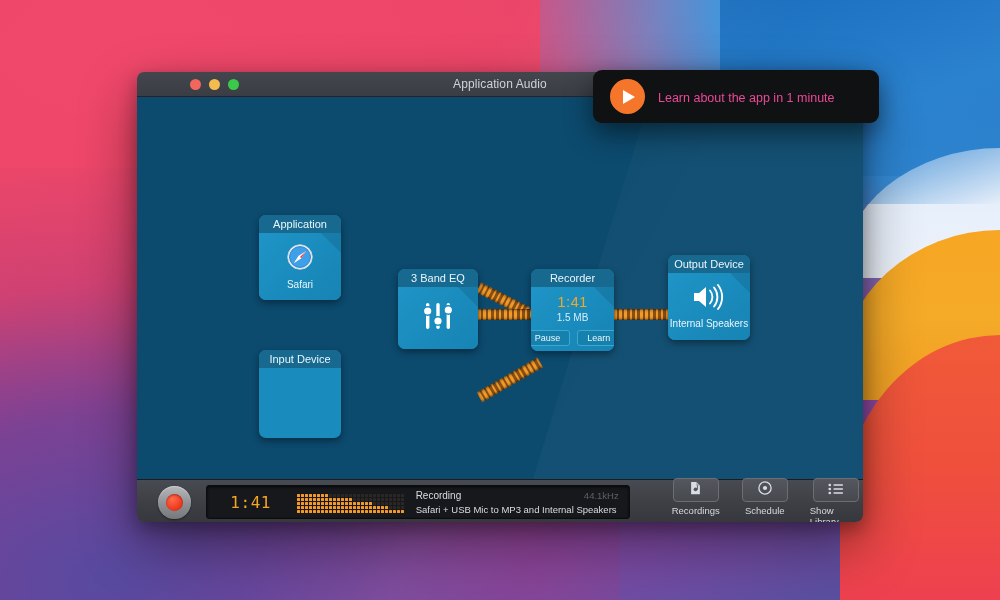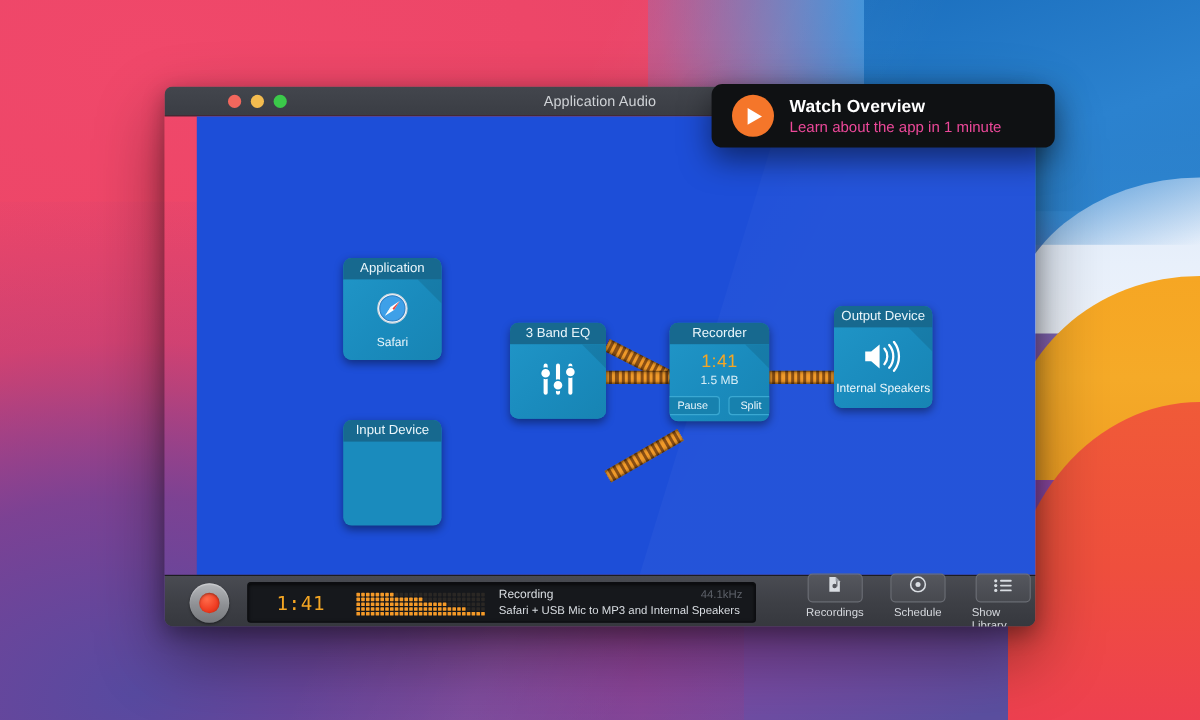--- a/index.html
+++ b/index.html
@@ -71,23 +71,22 @@
   .dot.red{background:#f2675d;}
   .dot.yellow{background:#f4bc4f;}
   .dot.green{background:#3bc94a;}
   #win-title{
     position:absolute;left:0;right:0;text-align:center;
     font-size:12px;color:#cfd2d6;letter-spacing:.1px;
   }
 
   #canvas{
     position:relative;height:382px;
-    background:#1d4ed8;
+    background:#0c4a6e;
     overflow:hidden;
-    margin-left:27px;
   }
   .canvas-sheen{
     position:absolute;top:-40px;right:-60px;width:420px;height:520px;
     background:linear-gradient(118deg, rgba(255,255,255,0) 0%, rgba(255,255,255,.030) 36%, rgba(255,255,255,.030) 100%);
     transform:rotate(0deg);
     clip-path:polygon(38% 0, 100% 0, 100% 100%, 0 100%);
   }
 
   
   .cable{position:absolute;transform-origin:0 50%;height:9px;}
@@ -287,21 +286,21 @@
         </div>
       </div>
 
       <div class="node" style="left:394px;top:172px;width:83px;height:82px;">
         <div class="node-head">Recorder</div>
         <div class="node-body" style="height:64px;">
           <span class="rec-time">1:41</span>
           <span class="rec-size">1.5 MB</span>
           <span class="rec-btns">
             <span class="rec-btn">Pause</span>
-            <span class="rec-btn">Split</span>
+            <span class="rec-btn">Learn</span>
           </span>
         </div>
       </div>
 
       <div class="node" style="left:531px;top:158px;width:82px;height:85px;">
         <div class="node-head">Output Device</div>
         <div class="node-body" style="height:67px;">
           <span class="ico">
             <svg width="36" height="26" viewBox="0 0 36 26">
               <polygon points="3,9 8,9 15,3 15,23 8,17 3,17" fill="#ffffff"></polygon>
@@ -567,18 +566,17 @@
 
       </div>
     </div>
   </div>
 
   <div id="popup">
     <div class="play-circle">
       <div class="play-tri"></div>
     </div>
     <div class="popup-text">
-      <div class="popup-title">Watch Overview</div>
       <div class="popup-sub">Learn about the app in 1 minute</div>
     </div>
   </div>
 
 </div>
 
 </body></html>

